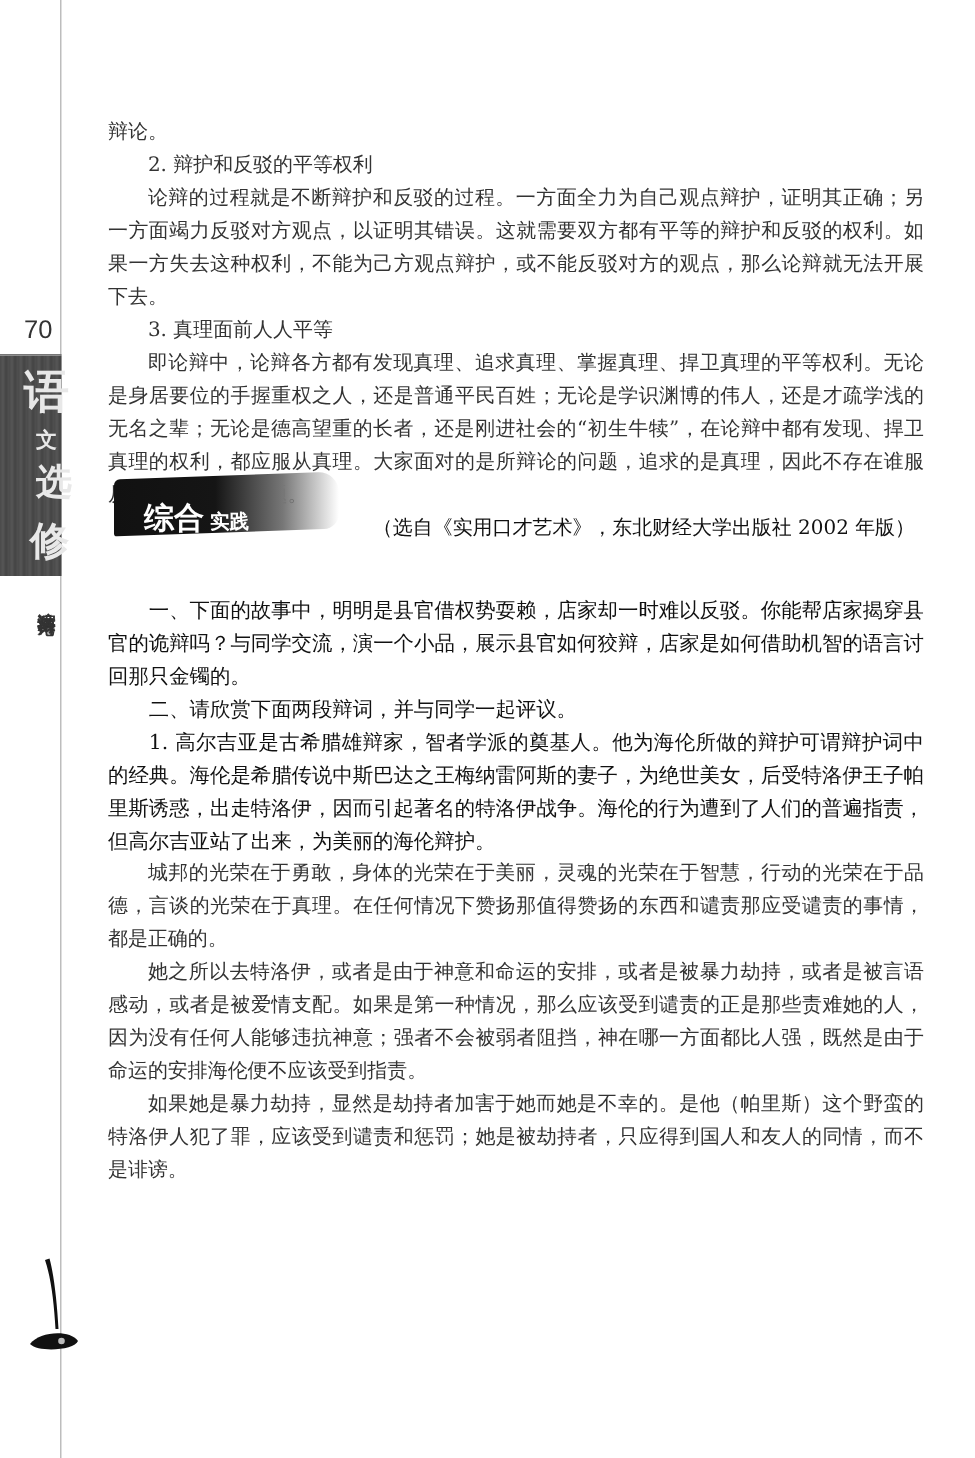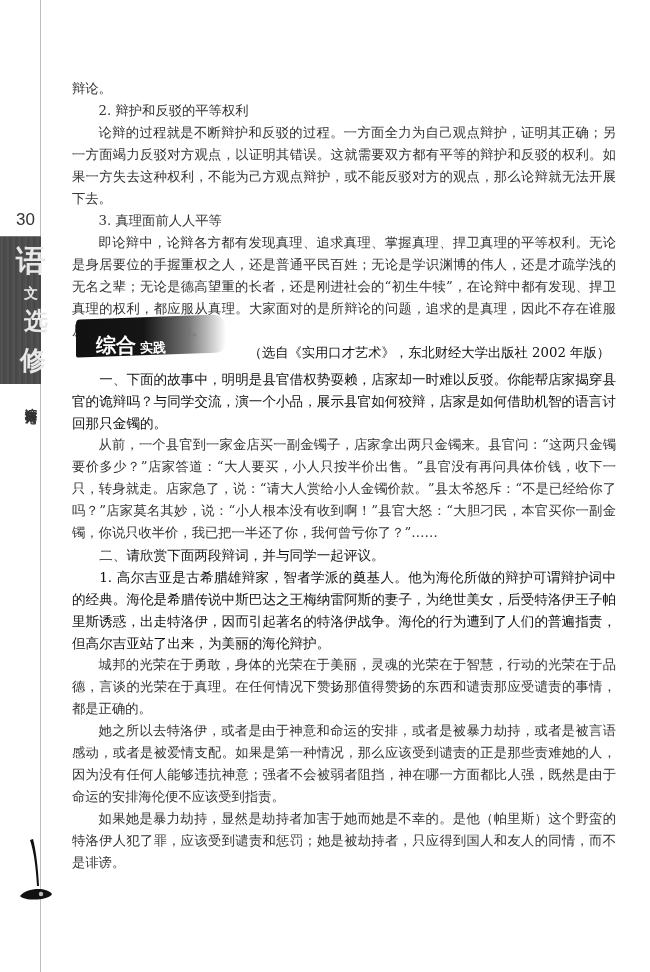--- a/index.html
+++ b/index.html
@@ -57,21 +57,21 @@
   .banner-text .small { font-size: 13px; margin-left: 4px; }
   .lamp {
     position: absolute; left: 16px; top: 838px; width: 40px; height: 70px;
   }
 </style>
 </head>
 <body>
 
 <div class="vline"></div>
 
-<div class="page-num">30</div>
+<div class="page-num">70</div>
 
 <div class="side-band">
   <span class="ch c1">语</span>
   <span class="ch c2">文</span>
   <span class="ch c3">选</span>
   <span class="ch c4">修</span>
 </div>
 
 <div class="side-caption">演讲与辩论</div>
 
@@ -85,22 +85,21 @@
     <p class="song src">（选自《实用口才艺术》，东北财经大学出版社 2002 年版）</p>
   </div>
 </div>
 
 <div class="banner"></div>
 <div class="banner-text">
   <span class="big">综合</span><span class="small">实践</span>
 </div>
 
 <div class="content" style="top:368px;">
-  <p class="song indent" style="font-size:13.6px;">一、下面的故事中，明明是县官借权势耍赖，店家却一时难以反驳。你能帮店家揭穿县官的诡辩吗？与同学交流，演一个小品，展示县官如何狡辩，店家是如何借助机智的语言讨回那只金镯的。</p>
-  <p class="kai indent">从前，一个县官到一家金店买一副金镯子，店家拿出两只金镯来。县官问：“这两只金镯要价多少？”店家答道：“大人要买，小人只按半价出售。”县官没有再问具体价钱，收下一只，转身就走。店家急了，说：“请大人赏给小人金镯价款。”县太爷怒斥：“不是已经给你了吗？”店家莫名其妙，说：“小人根本没有收到啊！”县官大怒：“大胆刁民，本官买你一副金镯，你说只收半价，我已把一半还了你，我何曾亏你了？”……</p>
+  <p class="song indent" style="font-size:13.6px;margin-top:28px;">一、下面的故事中，明明是县官借权势耍赖，店家却一时难以反驳。你能帮店家揭穿县官的诡辩吗？与同学交流，演一个小品，展示县官如何狡辩，店家是如何借助机智的语言讨回那只金镯的。</p>
   <p class="song indent" style="font-size:13.6px;">二、请欣赏下面两段辩词，并与同学一起评议。</p>
   <p class="song indent" style="font-size:13.6px;">1. 高尔吉亚是古希腊雄辩家，智者学派的奠基人。他为海伦所做的辩护可谓辩护词中的经典。海伦是希腊传说中斯巴达之王梅纳雷阿斯的妻子，为绝世美女，后受特洛伊王子帕里斯诱惑，出走特洛伊，因而引起著名的特洛伊战争。海伦的行为遭到了人们的普遍指责，但高尔吉亚站了出来，为美丽的海伦辩护。</p>
   <p class="kai indent">城邦的光荣在于勇敢，身体的光荣在于美丽，灵魂的光荣在于智慧，行动的光荣在于品德，言谈的光荣在于真理。在任何情况下赞扬那值得赞扬的东西和谴责那应受谴责的事情，都是正确的。</p>
   <p class="kai indent">她之所以去特洛伊，或者是由于神意和命运的安排，或者是被暴力劫持，或者是被言语感动，或者是被爱情支配。如果是第一种情况，那么应该受到谴责的正是那些责难她的人，因为没有任何人能够违抗神意；强者不会被弱者阻挡，神在哪一方面都比人强，既然是由于命运的安排海伦便不应该受到指责。</p>
   <p class="kai indent">如果她是暴力劫持，显然是劫持者加害于她而她是不幸的。是他（帕里斯）这个野蛮的特洛伊人犯了罪，应该受到谴责和惩罚；她是被劫持者，只应得到国人和友人的同情，而不是诽谤。</p>
 </div>
 
 <svg class="lamp" viewBox="0 0 40 70">
   <path d="M14 2 C18 14, 20 30, 21 48 L23 48 C22 30, 20 12, 17 1 Z" fill="#111"></path>
   <path d="M4 58 C10 50, 30 48, 36 56 C34 62, 10 64, 4 58 Z" fill="#111"></path>

